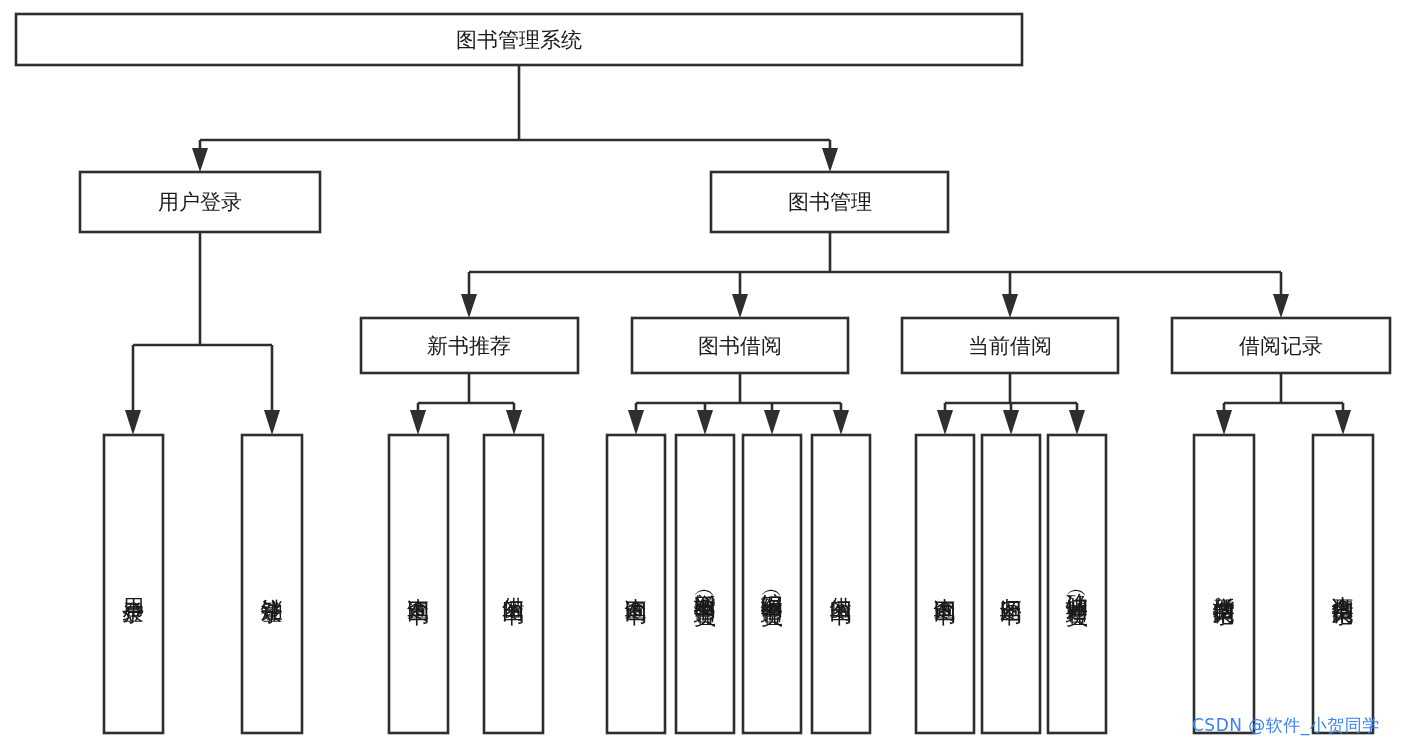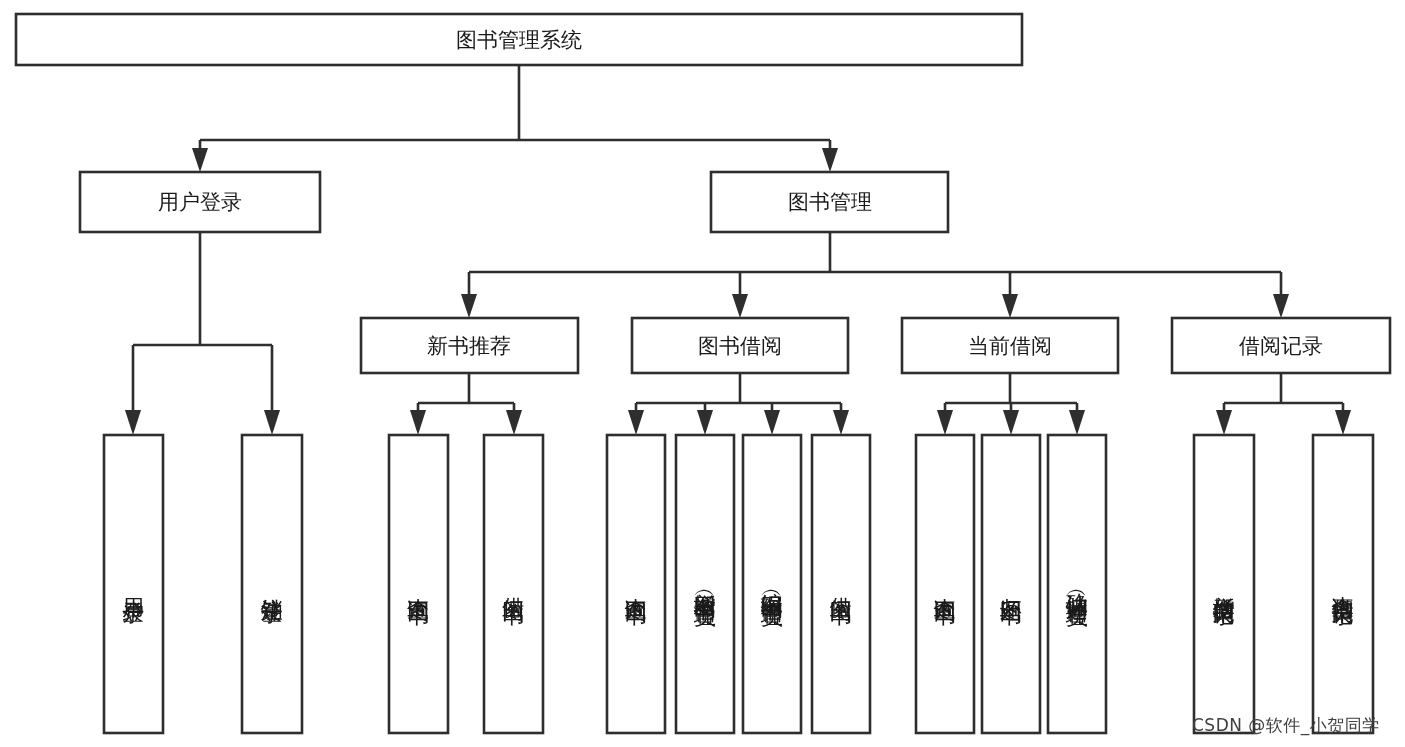--- a/index.html
+++ b/index.html
@@ -63,21 +63,21 @@
     letter-spacing: 2px;
     white-space: nowrap;
     pointer-events: none;
   }
   .watermark {
     position: absolute;
     left: 1192px;
     top: 714px;
     font-family: "DejaVu Sans", "Liberation Sans", sans-serif;
     font-size: 17px;
-    color: #404040;
+    color: #3b82f6;
     white-space: nowrap;
     letter-spacing: 0.5px;
   }
 </style>
 </head>
 <body>
 
 <div id="diagram-root">
 
   <svg id="tree-svg" viewBox="0 0 1405 747">

